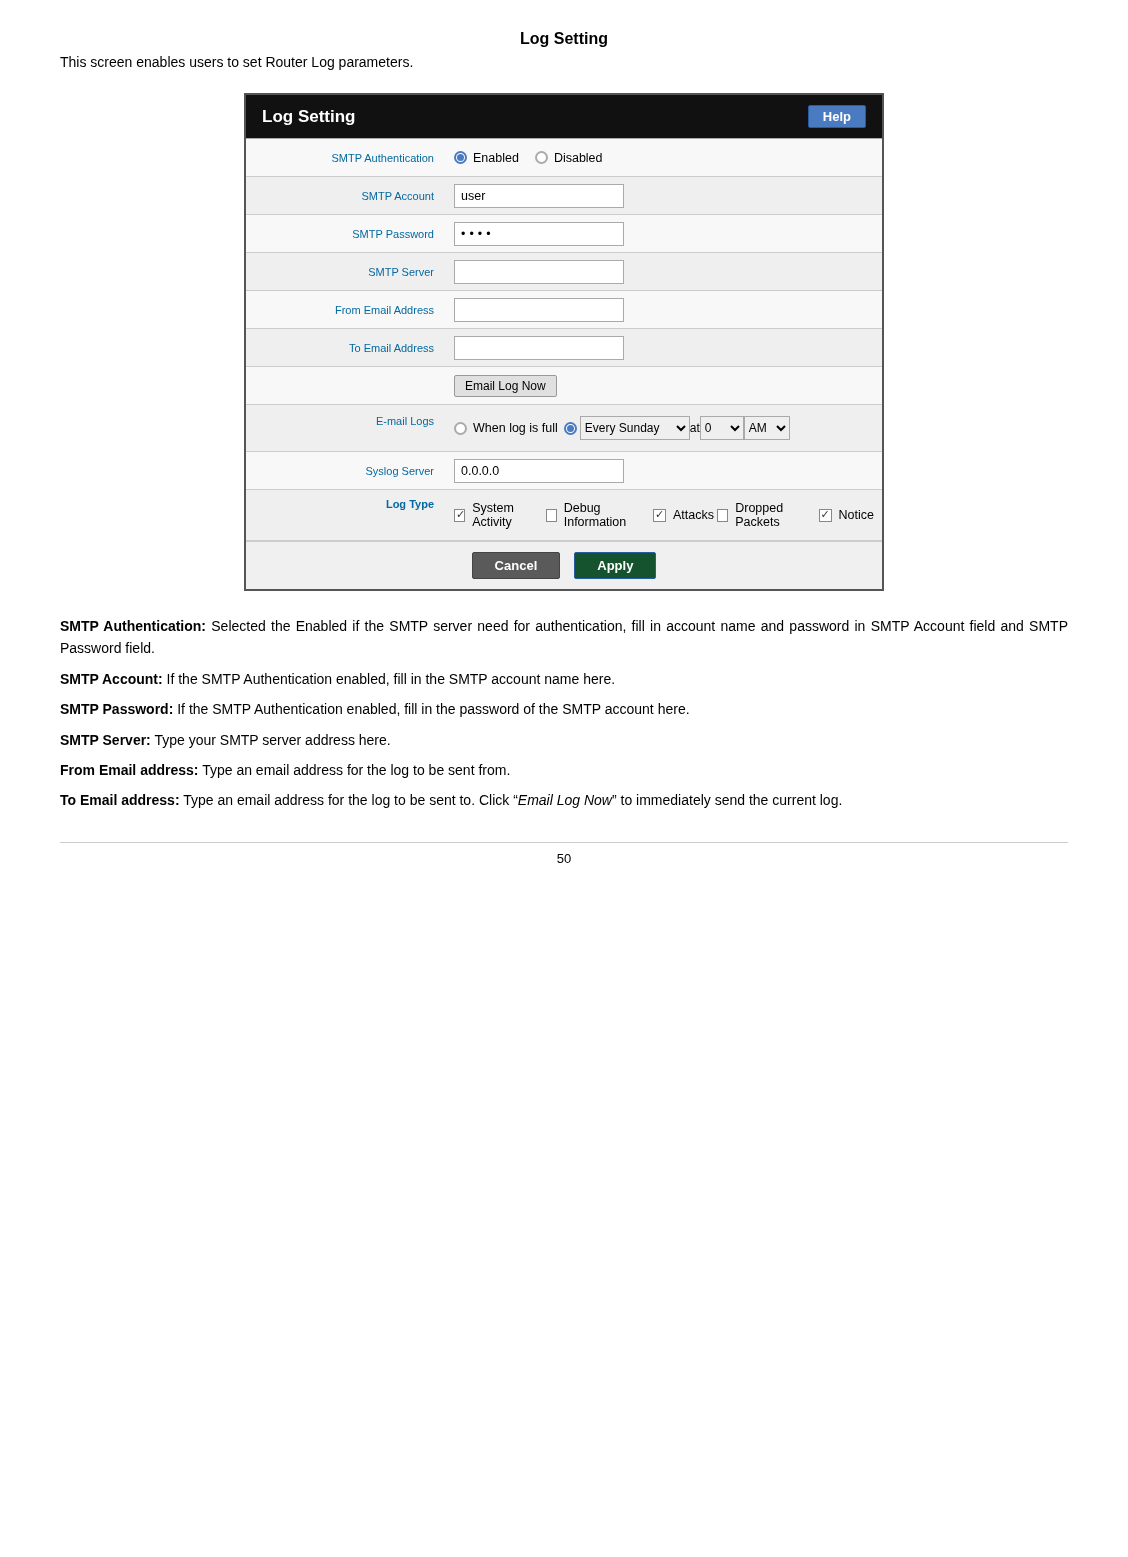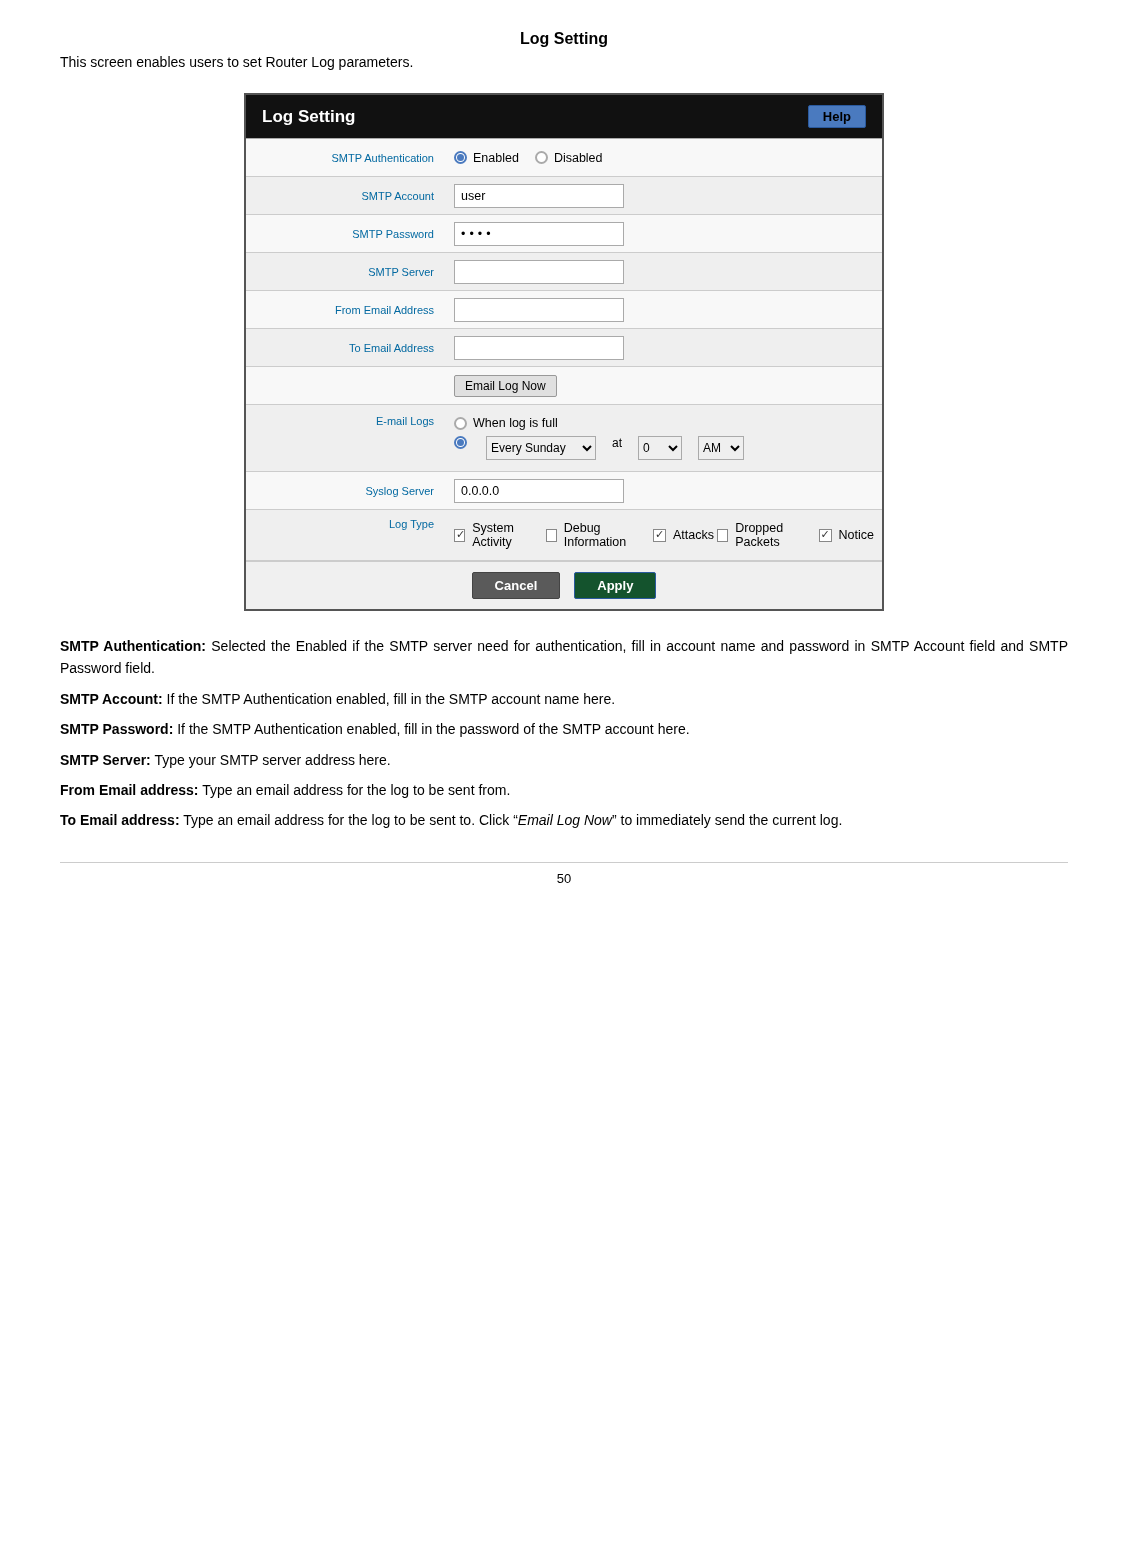--- a/index.html
+++ b/index.html
@@ -34,21 +34,21 @@
       color: #fff;
       font-size: 17px;
       font-weight: bold;
       padding: 10px 16px;
       display: flex;
       justify-content: space-between;
       align-items: center;
     }
     .help-btn {
       background: #4a7abf;
-      color: #000000;
+      color: #ffffff;
       border: 1px solid #2a5a9f;
       padding: 3px 14px;
       font-size: 13px;
       font-weight: bold;
       cursor: pointer;
       border-radius: 2px;
     }
     .panel-body {
       background: #f0f0f0;
       border-top: 1px solid #aaa;
@@ -96,27 +96,27 @@
     .email-log-btn {
       border: 1px solid #999;
       background: #e0e0e0;
       padding: 3px 10px;
       font-size: 12px;
       cursor: pointer;
       border-radius: 2px;
     }
     .email-logs-section {
       display: flex;
-      flex-direction: column;
+      flex-direction: row;
       gap: 6px;
     }
     .schedule-row {
       display: flex;
-      align-items: flex-start;
-      gap: 16px;
+      align-items: center;
+      gap: 0;
     }
     select.day-select {
       width: 110px;
       font-size: 12px;
       height: 24px;
       border: 1px solid #aaa;
     }
     select.hour-select {
       width: 44px;
       font-size: 12px;
@@ -336,21 +336,21 @@
     </div>
 
     <div class="form-row">
       <div class="row-label">Syslog Server</div>
       <div class="row-content">
         <input type="text" value="0.0.0.0" style="">
       </div>
     </div>
 
     <div class="form-row" style="align-items:flex-start; padding-top:6px; padding-bottom:6px;">
-      <div class="row-label" style="padding-top:2px;">Log Type</div>
+      <div class="row-label" style="padding-top:2px;font-weight:bold;">Log Type</div>
       <div class="row-content">
         <div class="log-type-section">
           <label class="checkbox-label">
             <span class="check-box checked"></span>
             <span>System Activity</span>
           </label>
           <label class="checkbox-label">
             <span class="check-box"></span>
             <span>Debug Information</span>
           </label>

